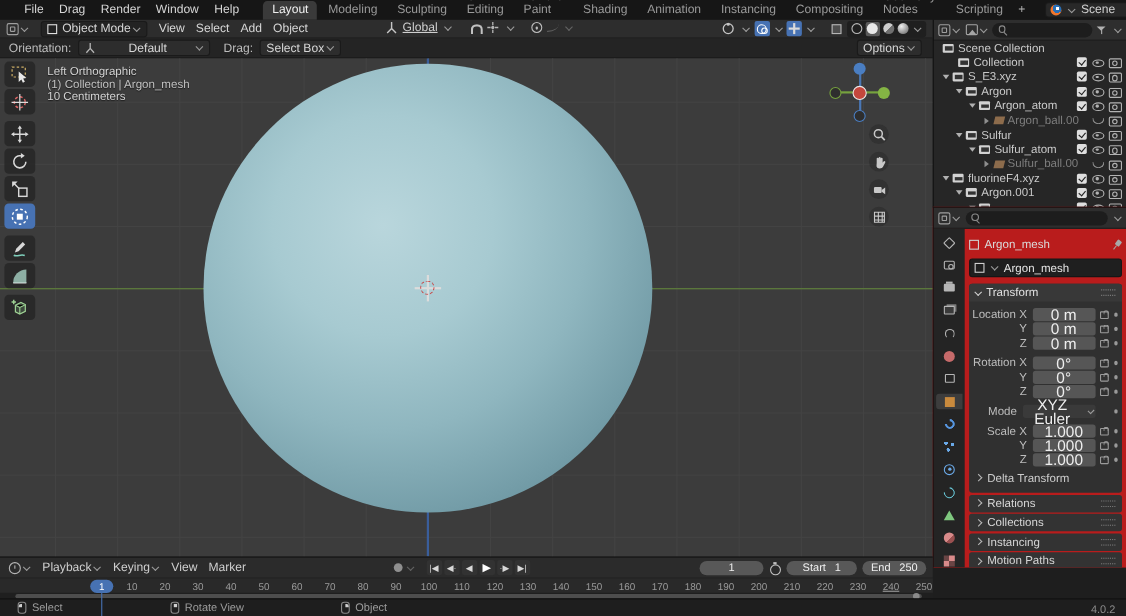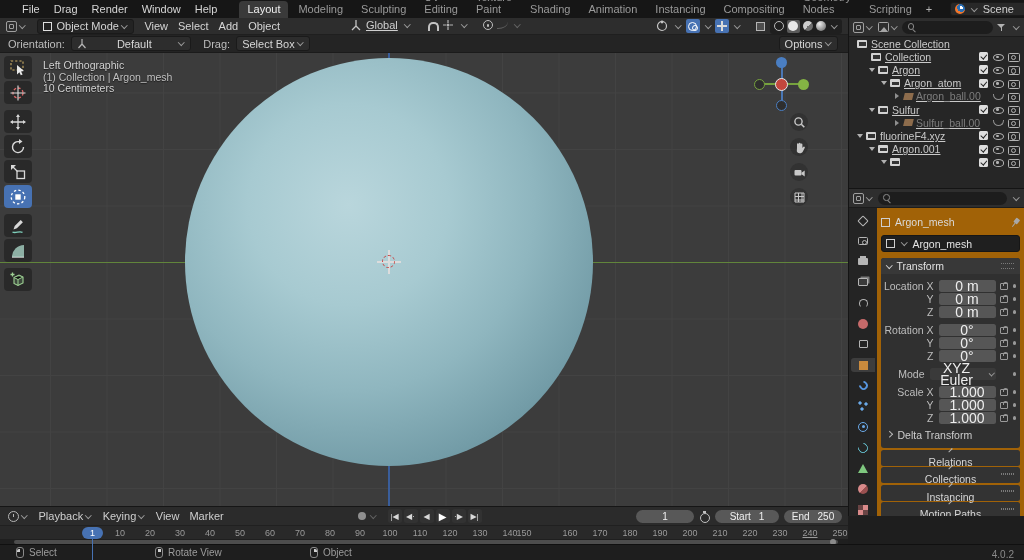--- a/index.html
+++ b/index.html
@@ -90,21 +90,21 @@
   
   .outliner { position:absolute; left:848px; top:18px; width:176px; height:170px; background:#262626; border-left:1px solid #141414; overflow:hidden; }
   .ohead { height:19px; background:#2e2e2e; border-bottom:1px solid #1c1c1c; display:flex; align-items:center; gap:4px; padding:0 4px; }
   .searchbox { flex:1; height:13px; background:#1d1d1d; border-radius:7px; display:flex; align-items:center; padding:0 5px; }
   .imag { width:9px; height:9px; position:relative; }
   .imag::before { content:""; position:absolute; top:0.5px; left:0.5px; width:4.5px; height:4.5px; border:1.3px solid #8a8a8a; border-radius:50%; }
   .imag::after { content:""; position:absolute; bottom:0.5px; right:1px; width:3.5px; height:1.3px; background:#8a8a8a; transform:rotate(45deg); }
   .ifun { width:10px; height:10px; position:relative; }
   .ifun::before { content:""; position:absolute; top:1.5px; left:0.5px; border-left:4.5px solid transparent; border-right:4.5px solid transparent; border-top:4.5px solid #b2b2b2; }
   .ifun::after { content:""; position:absolute; top:5px; left:4.2px; width:1.6px; height:4px; background:#b2b2b2; }
-  .orow { position:relative; height:13.2px; display:flex; align-items:center; font-size:10.5px; color:#c9c9c9;text-decoration:underline; }
+  .orow { position:relative; height:13.2px; display:flex; align-items:center; font-size:10.5px; color:#c9c9c9; }
   .orow .lbl { margin-left:3px; white-space:nowrap; }
   .orow.grayed .lbl { color:#7d7d7d; }
   .tri-open { width:0; height:0; border-left:3.5px solid transparent; border-right:3.5px solid transparent; border-top:4.5px solid #b0b0b0; }
   .tri-closed { width:0; height:0; border-top:3.5px solid transparent; border-bottom:3.5px solid transparent; border-left:4.5px solid #8f8f8f; }
   .icoll { width:11px; height:10px; position:relative; flex:none; }
   .icoll::before { content:""; position:absolute; top:1px; left:0; width:10px; height:8px; background:#d2d2d2; border-radius:1px; }
   .icoll::after { content:""; position:absolute; top:3.5px; left:1.5px; width:7px; height:3.5px; background:#333; }
   .imesh { width:10px; height:10px; position:relative; flex:none; }
   .imesh::before { content:""; position:absolute; top:1.5px; left:0.5px; width:8.5px; height:6.5px; background:#8d6c4c; transform:skewX(-14deg); }
   .octrl { position:absolute; right:5px; display:flex; align-items:center; gap:4.5px; }
@@ -112,42 +112,42 @@
   .chk::after { content:""; position:absolute; left:2.6px; top:1px; width:2.6px; height:4.6px; border:solid #232323; border-width:0 1.4px 1.4px 0; transform:rotate(40deg); }
   .eye { width:11px; height:10px; position:relative; flex:none; }
   .eye::before { content:""; position:absolute; top:2px; left:0; width:9.5px; height:5.5px; border:1px solid #b2b2b2; border-radius:50%; }
   .eye::after { content:""; position:absolute; top:3.8px; left:3.8px; width:2.6px; height:2.6px; background:#b2b2b2; border-radius:50%; }
   .eyec { width:11px; height:10px; position:relative; flex:none; }
   .eyec::before { content:""; position:absolute; top:2.5px; left:0.5px; width:9px; height:5px; border:1.2px solid #8f8f8f; border-top:none; border-radius:0 0 7px 7px; }
   .camico { width:11px; height:10px; position:relative; flex:none; }
   .camico::before { content:""; position:absolute; top:1.5px; left:0; width:9.5px; height:7px; border:1px solid #b2b2b2; border-radius:1.5px; }
   .camico::after { content:""; position:absolute; top:3.5px; left:3px; width:3.2px; height:3.2px; border:1px solid #b2b2b2; border-radius:50%; }
   
-  .props { position:absolute; left:848px; top:188px; width:176px; height:328px; background:#a16207; border-left:1px solid #141414; border-top:1px solid #141414; overflow:hidden; font-size:10.5px; }
+  .props { position:absolute; left:848px; top:188px; width:176px; height:328px; background:#b91c1c; border-left:1px solid #141414; border-top:1px solid #141414; overflow:hidden; font-size:10.5px; }
   .phead { height:19px; background:#2e2e2e; border-bottom:1px solid #1c1c1c; display:flex; align-items:center; gap:4px; padding:0 4px; }
   .ptabs { position:absolute; left:0; top:19px; width:28px; bottom:0; background:#242424; display:flex; flex-direction:column; align-items:center; padding-top:6px; gap:7.5px; }
   .ptab { width:24px; height:15px; display:flex; align-items:center; justify-content:center; border-radius:3px 0 0 3px; }
   .ptab.active { background:#3d3d3d; }
   .pcontent { position:absolute; left:28px; top:19px; right:0; bottom:0; padding:5px 4px 0 4px; }
   .crumb { display:flex; align-items:center; gap:5px; height:18px; color:#dadada; }
   .objico { width:9px; height:9px; border:1.3px solid #cfcfcf; flex:none; }
   .namefield { margin-top:4px; height:17px; background:#1f1f1f; border:1px solid #161616; border-radius:3px; display:flex; align-items:center; gap:4px; padding:0 4px; color:#e4e4e4; }
   .panel { margin-top:6px; background:#303030; border-radius:3px; padding-bottom:6px; }
   .panelhead { height:16px; background:#383838; border-radius:3px 3px 0 0; display:flex; align-items:center; gap:5px; padding:0 6px; color:#e0e0e0; }
   .prow { display:flex; align-items:center; height:12px; margin:1px 4px 0 0; }
   .prow .plbl { flex:1; text-align:right; padding-right:5px; color:#bdbdbd; white-space:nowrap; }
   .pfield { width:57px; height:12px; background:#565656; border-radius:2.5px; color:#eee; text-align:center; line-height:12px; font-size:14px; flex:none; }
   .pfield.drop { background:#3a3a3a; display:flex; align-items:center; justify-content:center; gap:3px; width:66px; }
   .lock { width:8px; height:7px; position:relative; margin-left:4px; flex:none; }
   .lock::before { content:""; position:absolute; bottom:0; left:0.5px; width:6px; height:4.5px; border:1px solid #9a9a9a; border-radius:1px; }
   .lock::after { content:""; position:absolute; top:-1px; left:3.5px; width:3px; height:3px; border:1px solid #9a9a9a; border-bottom:none; border-radius:2.5px 2.5px 0 0; }
   .adot { width:3.5px; height:3.5px; border-radius:50%; background:#999; margin-left:5px; flex:none; }
   .gaprow { height:5px; }
   .subrow { display:flex; align-items:center; gap:5px; height:15px; padding:0 6px; color:#cdcdcd; margin-top:3px; }
-  .cpanel { margin-top:1.5px; height:16px; background:#333333; border-radius:2.5px; display:flex; align-items:center; gap:5px; padding:0 6px; color:#d6d6d6;flex-direction:column; }
+  .cpanel { margin-top:1.5px; height:16px; background:#333333; border-radius:2.5px; display:flex; align-items:center; gap:5px; padding:0 6px; color:#d6d6d6; }
   .chevr { width:4.5px; height:4.5px; border-right:1.3px solid #b5b5b5; border-bottom:1.3px solid #b5b5b5; transform:rotate(-45deg); margin-right:1px; }
   .chevd { width:4.5px; height:4.5px; border-right:1.3px solid #cfcfcf; border-bottom:1.3px solid #cfcfcf; transform:rotate(45deg); margin-bottom:2px; }
   .cpanel .grip, .panelhead .grip { margin-left:auto; }
   
   .g-sq { width:9px; height:9px; background:#c98a3d; }
   .g-wrench { width:9px; height:9px; border-radius:50%; border:2px solid #5796e0; border-left-color:transparent; transform:rotate(45deg); }
   .g-tool { width:8px; height:8px; border:1.4px solid #b5b5b5; border-radius:1px; transform:rotate(45deg); }
   .g-cam { width:10px; height:8px; border:1.2px solid #b5b5b5; border-radius:1.5px; position:relative; }
   .g-cam::after { content:""; position:absolute; left:2.5px; top:1.5px; width:3px; height:3px; border:1px solid #b5b5b5; border-radius:50%; }
   .g-print { width:10px; height:7px; background:#b5b5b5; border-radius:1px; position:relative; }
@@ -449,20 +449,30 @@
     </div>
     <div class="orow" style="padding-left:22px;">
       <span class="icoll"></span>
       <span class="lbl">Collection</span>
       <span class="octrl">
           <span class="chk"></span>
           <span class="eye"></span>
           <span class="camico"></span>
         </span>
     </div>
+    <div class="orow" style="padding-left:8px;">
+      <span class="tri-open"></span>
+      <span class="icoll" style="margin-left:3px;"></span>
+      <span class="lbl">S_E3.xyz</span>
+      <span class="octrl">
+          <span class="chk"></span>
+          <span class="eye"></span>
+          <span class="camico"></span>
+        </span>
+    </div>
     <div class="orow" style="padding-left:20px;">
       <span class="tri-open"></span>
       <span class="icoll" style="margin-left:3px;"></span>
       <span class="lbl">Argon</span>
       <span class="octrl">
           <span class="chk"></span>
           <span class="eye"></span>
           <span class="camico"></span>
         </span>
     </div>
@@ -482,20 +492,30 @@
       <span class="lbl">Argon_ball.00</span>
       <span class="octrl">
           <span class="eyec"></span>
           <span class="camico"></span>
         </span>
     </div>
     <div class="orow" style="padding-left:20px;">
       <span class="tri-open"></span>
       <span class="icoll" style="margin-left:3px;"></span>
       <span class="lbl">Sulfur</span>
+      <span class="octrl">
+          <span class="chk"></span>
+          <span class="eye"></span>
+          <span class="camico"></span>
+        </span>
+    </div>
+    <div class="orow" style="padding-left:32px;">
+      <span class="tri-open"></span>
+      <span class="icoll" style="margin-left:3px;"></span>
+      <span class="lbl">Sulfur_atom</span>
       <span class="octrl">
           <span class="chk"></span>
           <span class="eye"></span>
           <span class="camico"></span>
         </span>
     </div>
     <div class="orow grayed" style="padding-left:46px;">
       <span class="tri-closed"></span>
       <span class="imesh" style="margin-left:4px;"></span>
       <span class="lbl">Sulfur_ball.00</span>
@@ -766,21 +786,21 @@
       <span class="tick" style="left:225px;">50</span>
       <span class="tick" style="left:255px;">60</span>
       <span class="tick" style="left:285px;">70</span>
       <span class="tick" style="left:315px;">80</span>
       <span class="tick" style="left:345px;">90</span>
       <span class="tick" style="left:375px;">100</span>
       <span class="tick" style="left:405px;">110</span>
       <span class="tick" style="left:435px;">120</span>
       <span class="tick" style="left:465px;">130</span>
       <span class="tick" style="left:495px;">140</span>
-      <span class="tick" style="left:509px;">150</span>
+      <span class="tick" style="left:525px;">150</span>
       <span class="tick" style="left:555px;">160</span>
       <span class="tick" style="left:585px;">170</span>
       <span class="tick" style="left:615px;">180</span>
       <span class="tick" style="left:645px;">190</span>
       <span class="tick" style="left:675px;">200</span>
       <span class="tick" style="left:705px;">210</span>
       <span class="tick" style="left:735px;">220</span>
       <span class="tick" style="left:765px;">230</span>
       <span class="tick" style="left:795px;text-decoration:underline;">240</span>
       <span class="tick" style="left:825px;">250</span>

